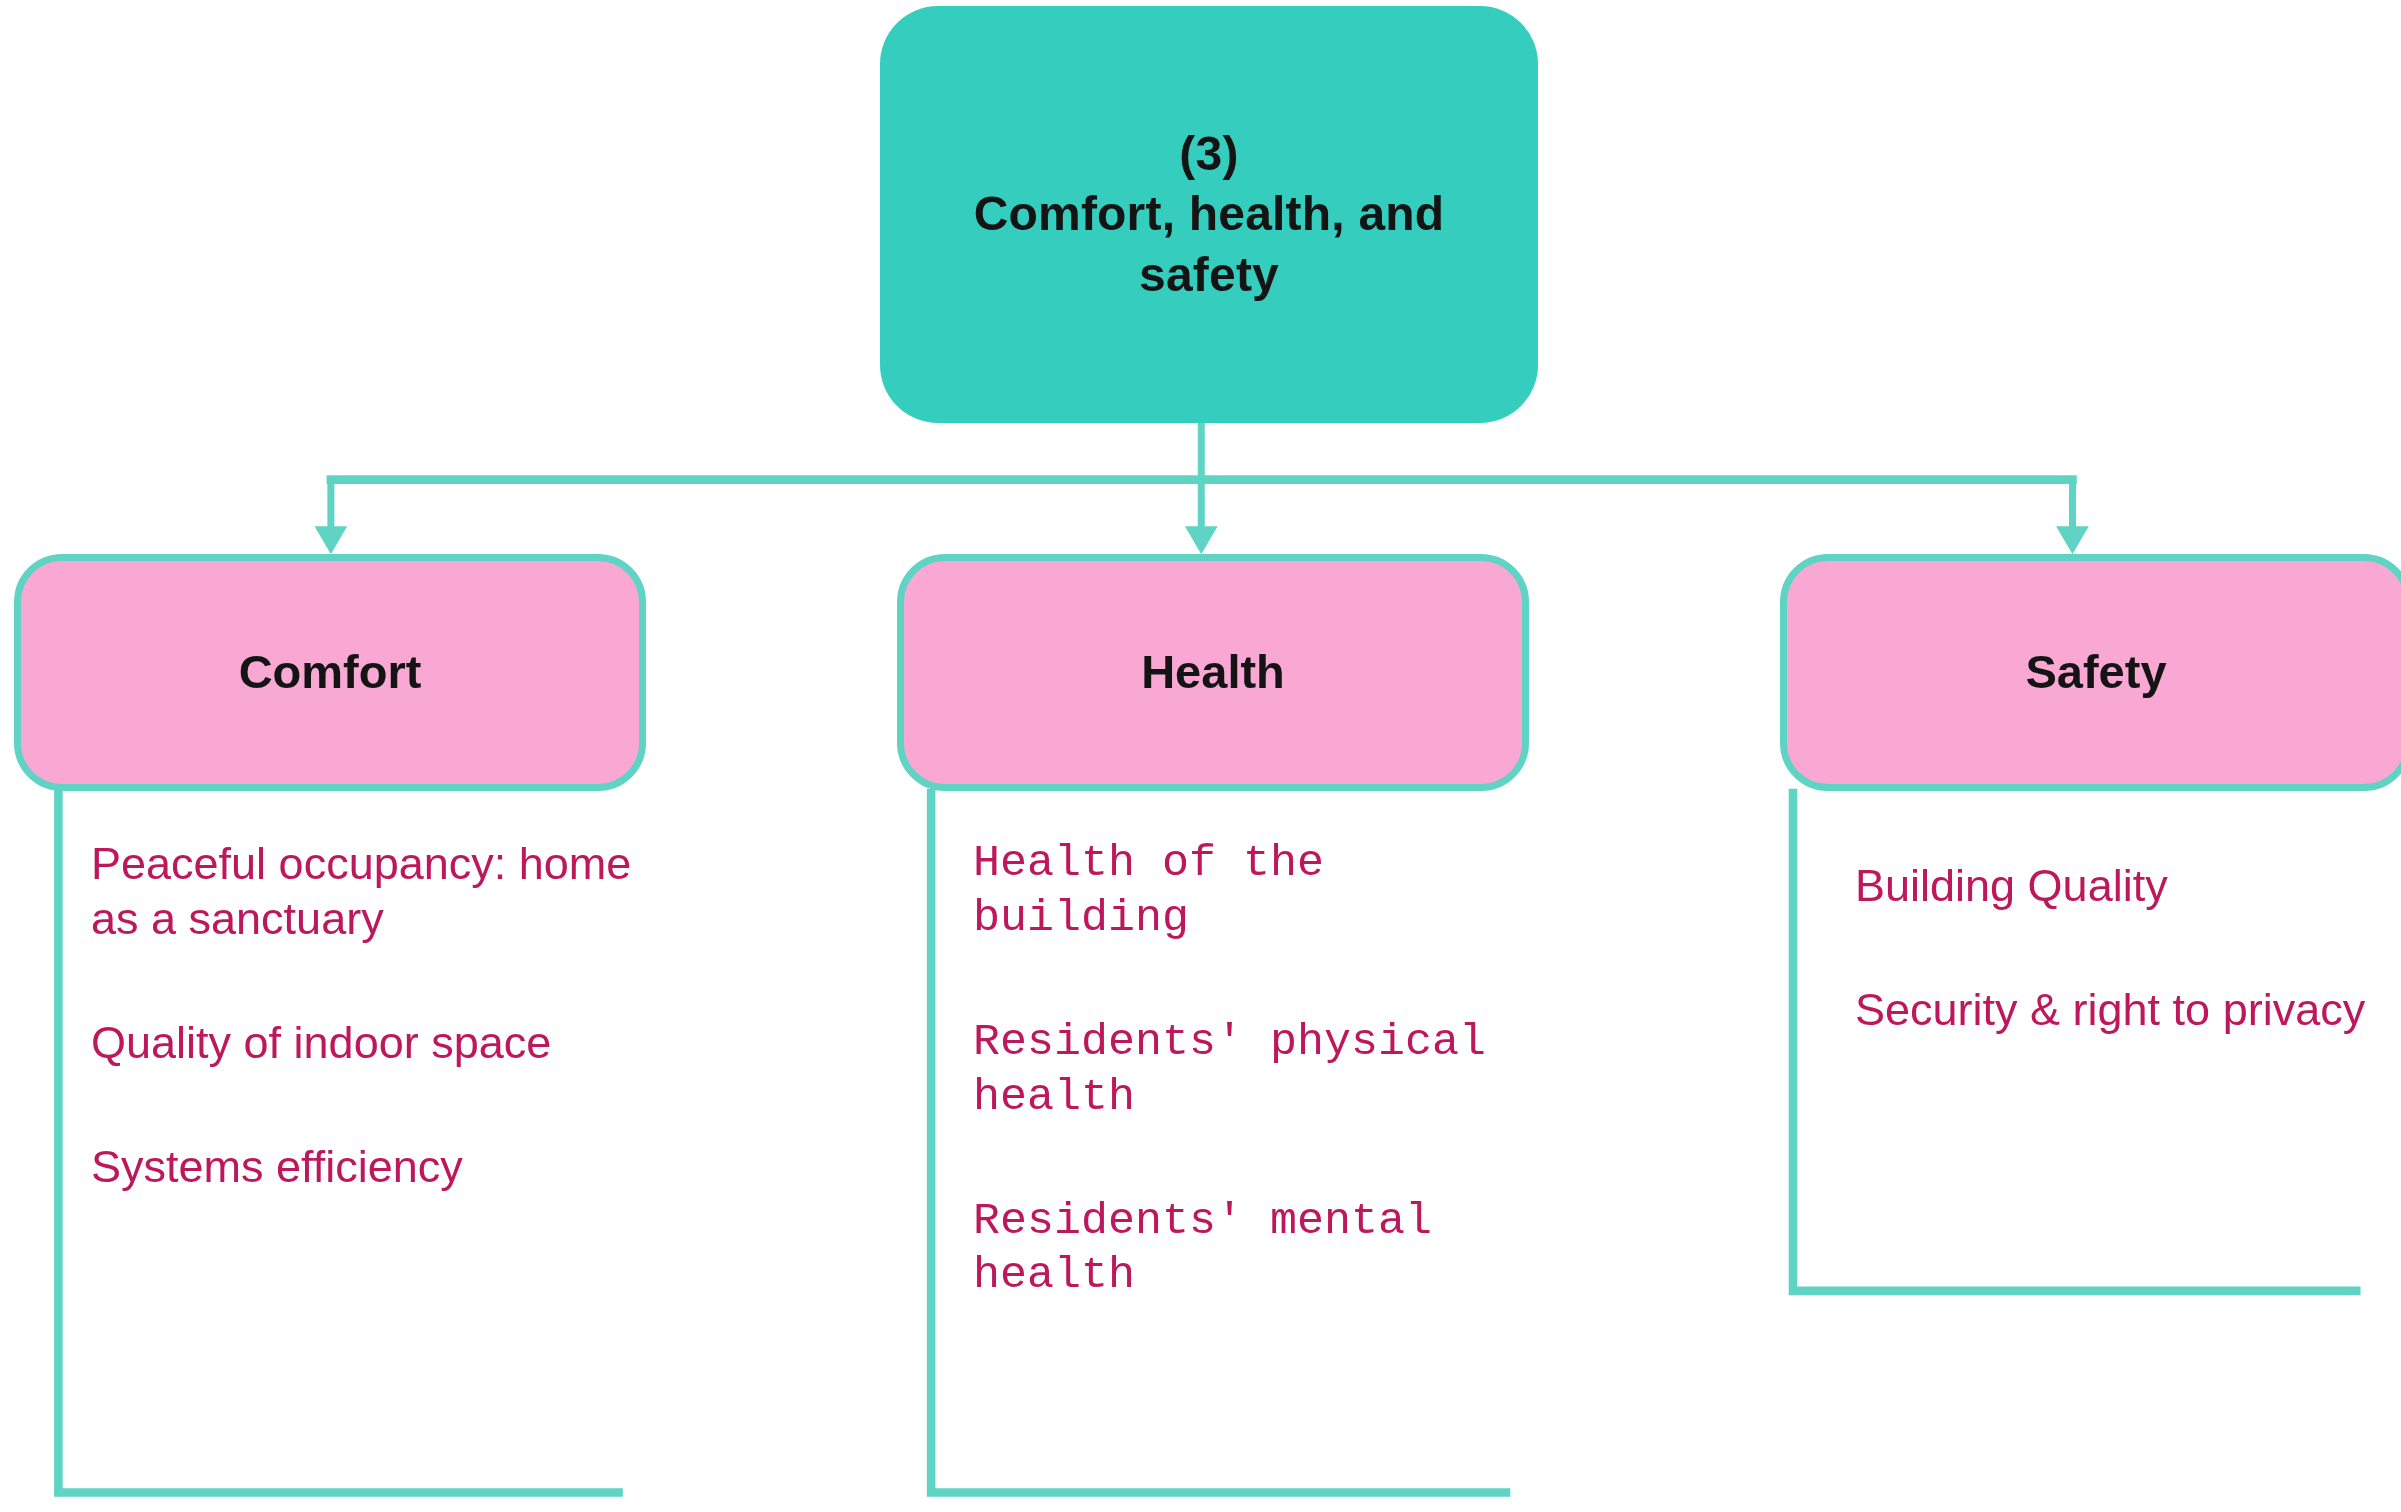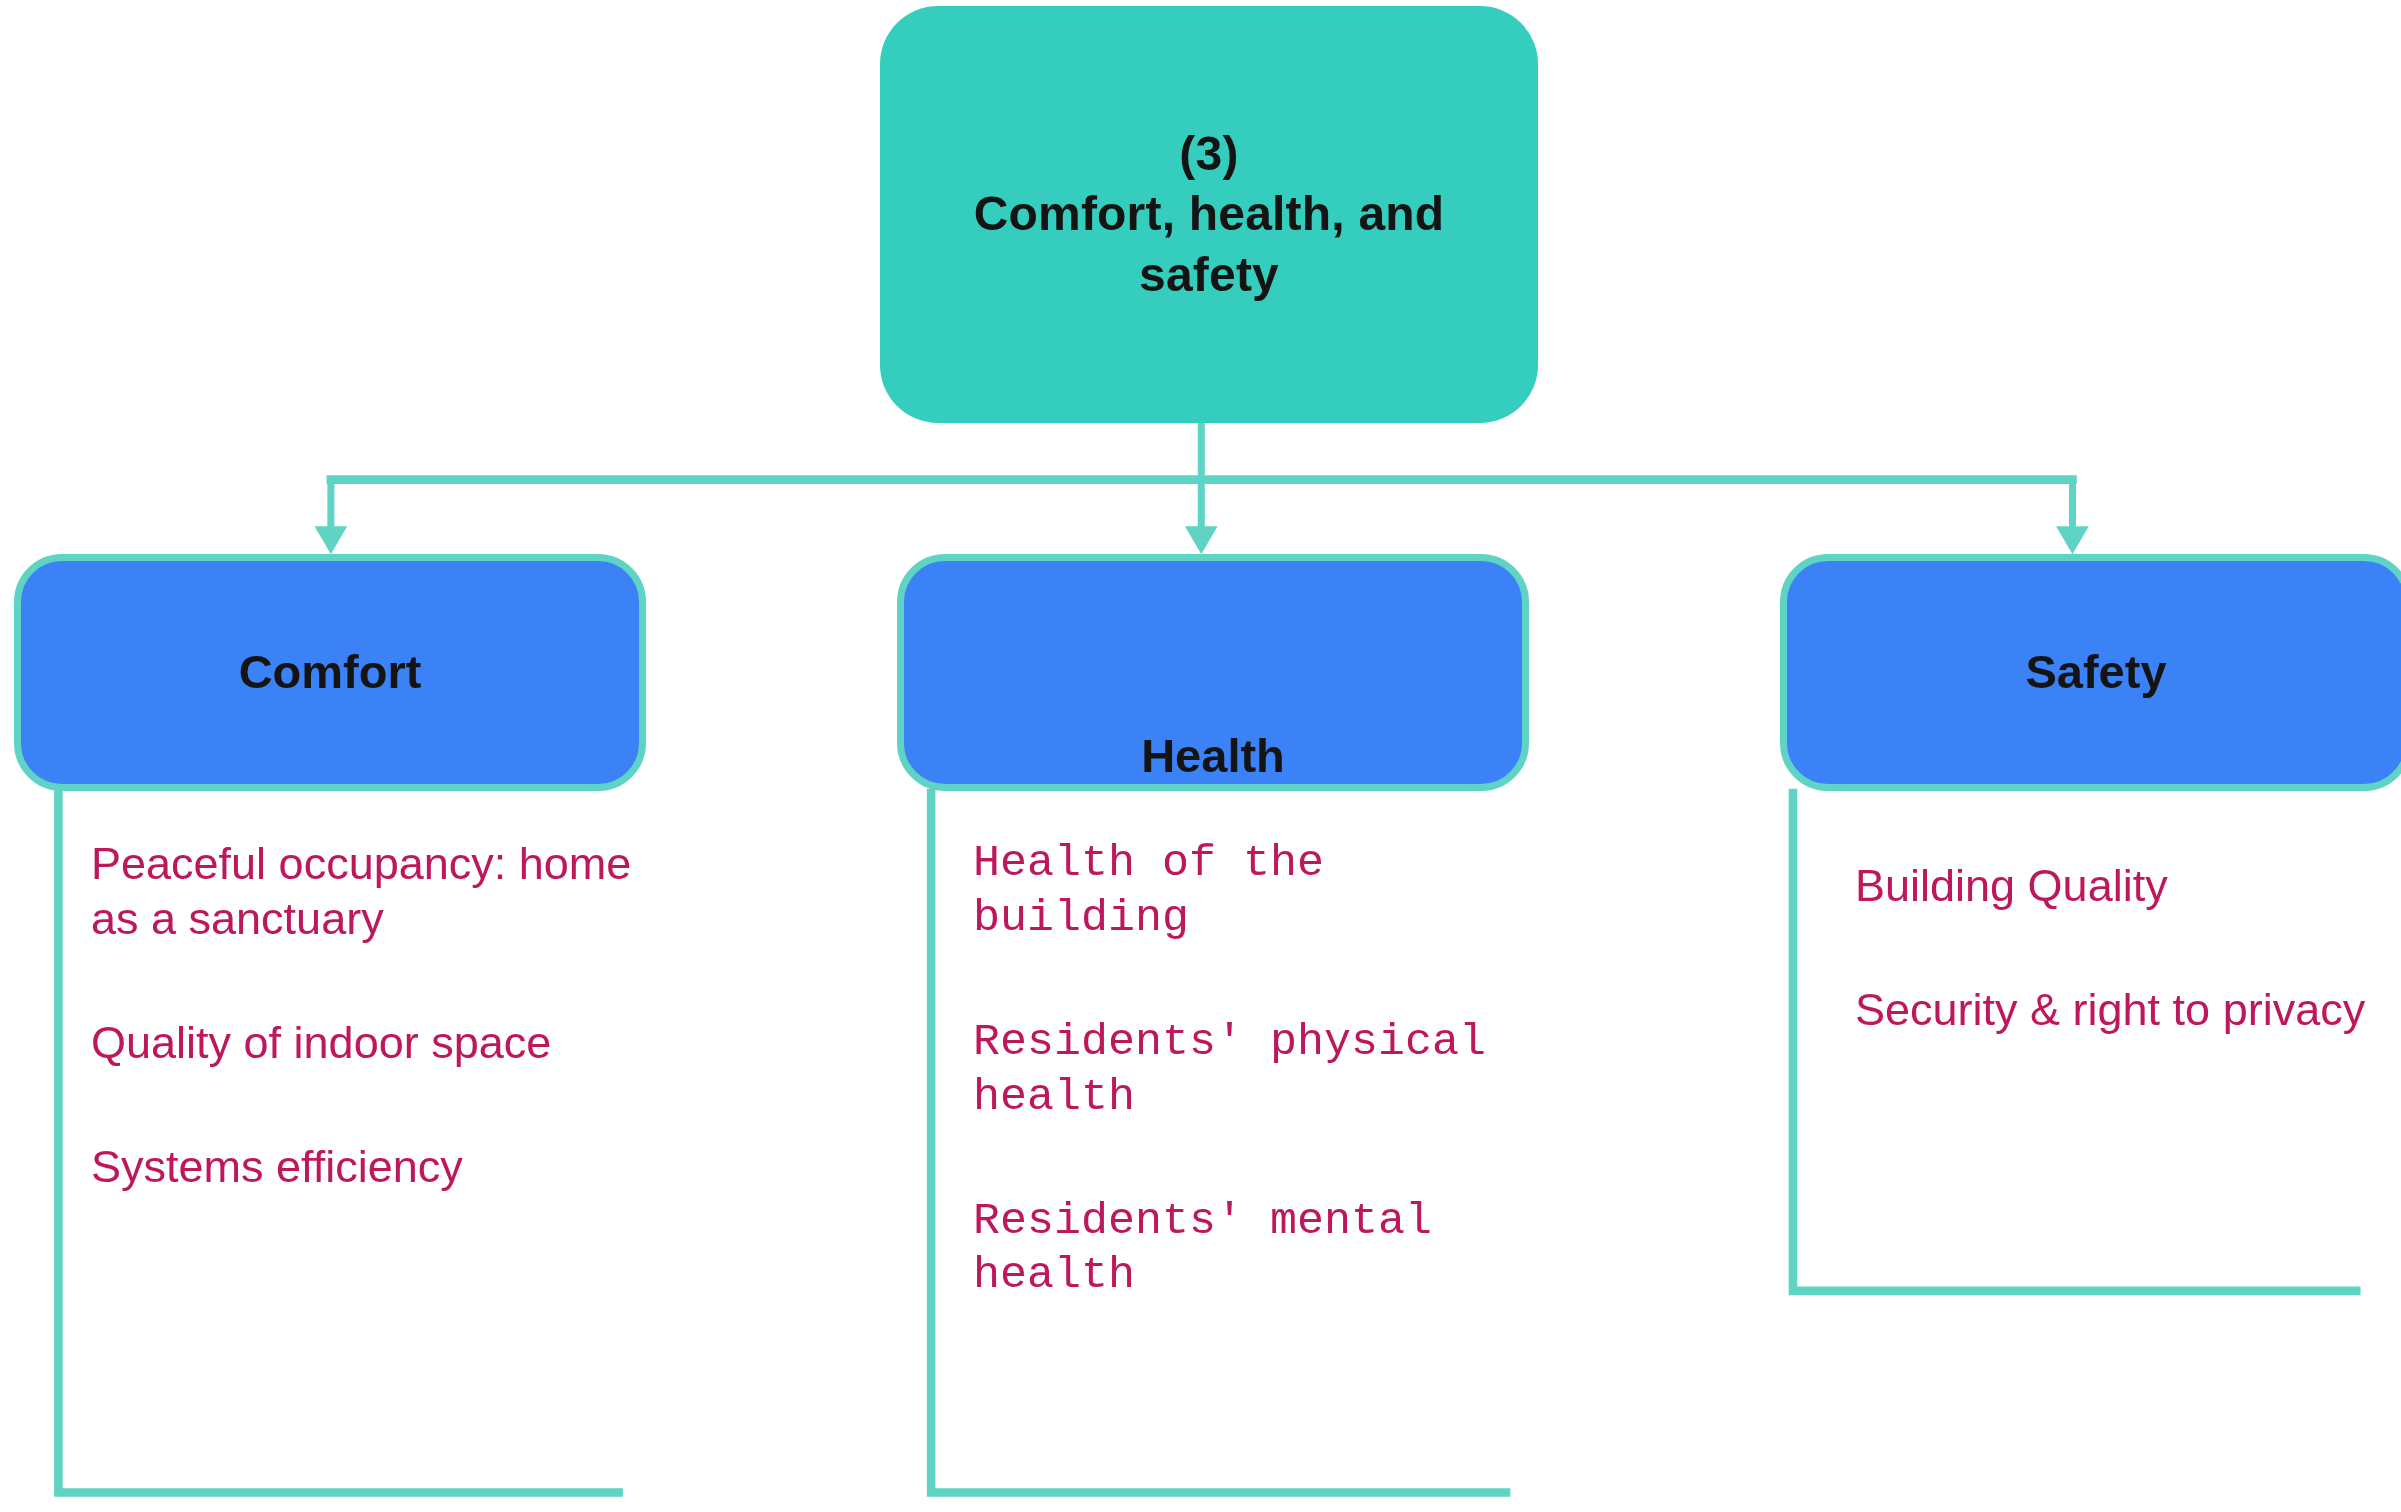--- a/index.html
+++ b/index.html
@@ -46,32 +46,32 @@
   .node-root .node-label {
     font-weight: bold;
     font-size: 48px;
     line-height: 1.26;
     color: #141414;
     letter-spacing: 0.2px;
     white-space: pre-line;
     padding: 0 26.5px;
   }
   .node-child {
-    background: #3b82f6;
+    background: #f9a8d4;
     border: 7px solid #5FD3C4;
     border-radius: 48px;
   }
   .node-child .node-label {
     font-weight: bold;
     font-size: 47px;
     line-height: 1.2;
     color: #141414;
   }
   #node-comfort  { left: 14px;   top: 554px; width: 632px;  height: 237px; }
-  #node-health   { left: 897px; top: 554px; width: 632px;  height: 237px; align-items: flex-end; }
+  #node-health   { left: 897px; top: 554px; width: 632px;  height: 237px; }
   #node-safety   { left: 1780px; top: 554px; width: 632px;  height: 237px; }
 
   .item-list {
     position: absolute;
     box-sizing: border-box;
   }
   .item-list .list-item {
     font-size: 45px;
     line-height: 1.22;
     color: #be185d;

